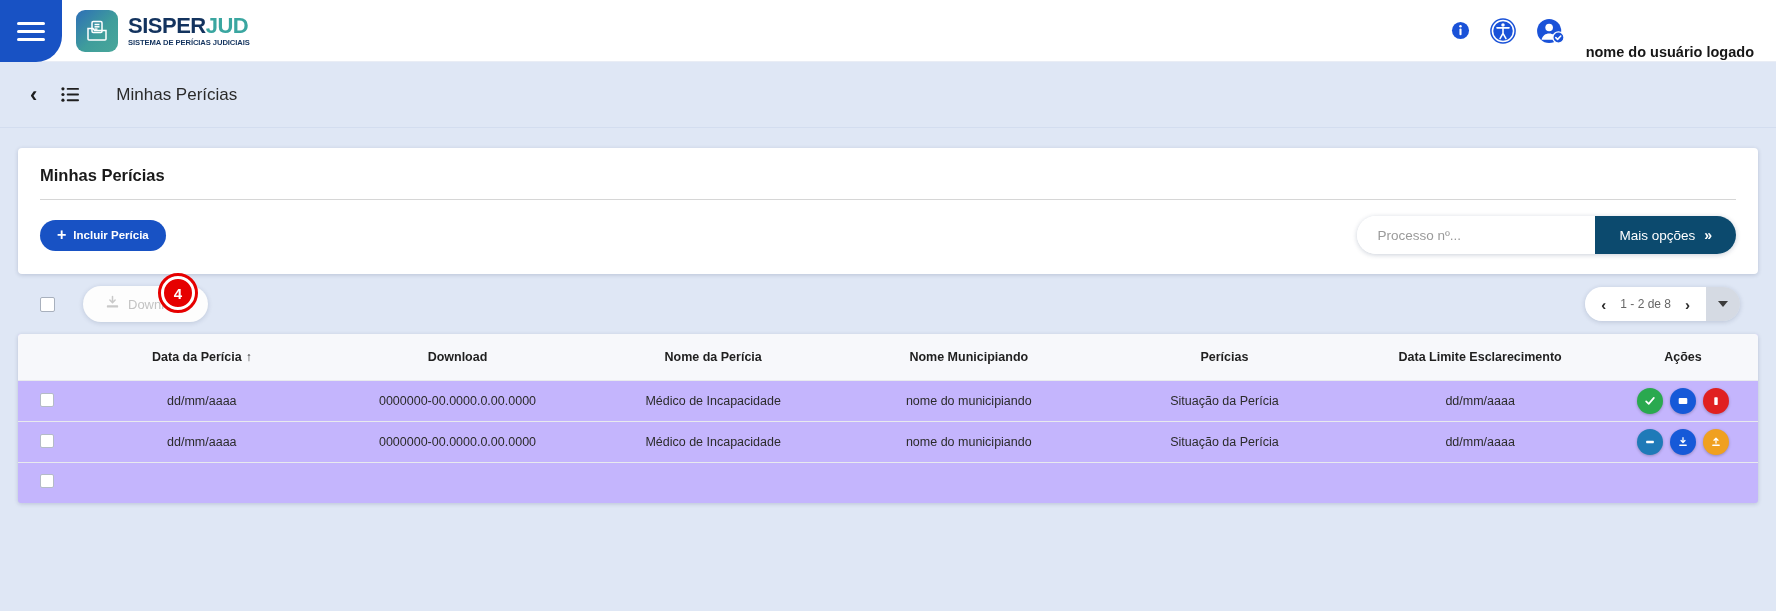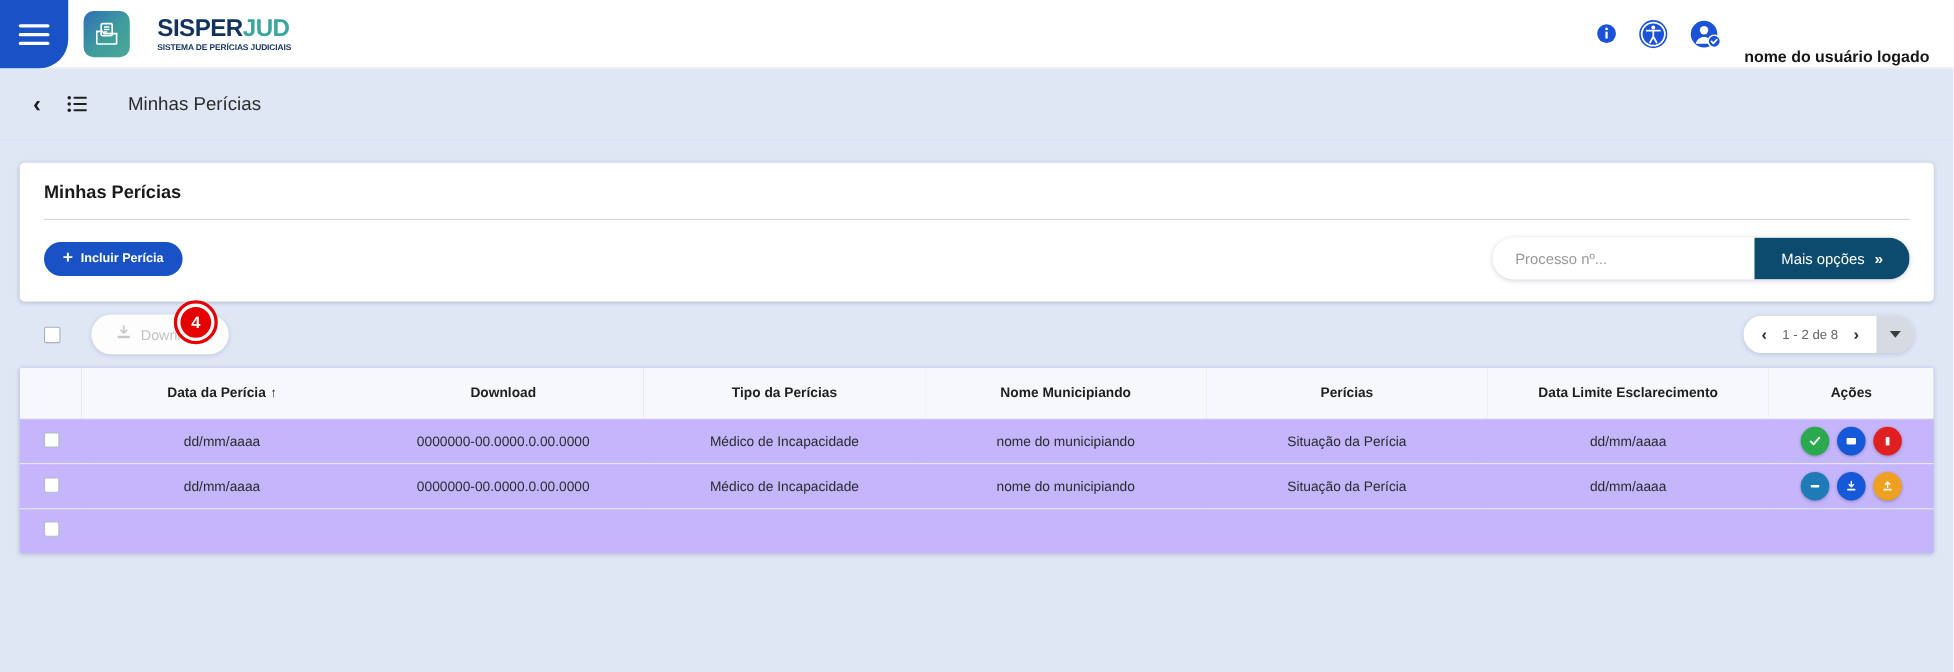--- a/index.html
+++ b/index.html
@@ -25,21 +25,21 @@
     left: 0; top: 0;
     width: 62px; height: 62px;
     background: #1852c4;
     border-bottom-right-radius: 26px;
     display: flex; align-items: center; justify-content: center;
     cursor: pointer;
   }
   .burger { width: 28px; display: flex; flex-direction: column; gap: 5px; }
   .burger i { display: block; height: 3px; background: #fff; border-radius: 2px; }
 
-  .logo-wrap { display: flex; align-items: center; margin-left: 76px; gap: 25px; }
+  .logo-wrap { display: flex; align-items: center; margin-left: 76px; gap: 10px; }
   .logo-mark {
     width: 42px; height: 42px; border-radius: 9px;
     background: linear-gradient(135deg, #2e6fb7 0%, #3f9d9b 55%, #49a79a 100%);
     display: flex; align-items: center; justify-content: center;
   }
   .logo-text { line-height: 1; }
   .logo-title { font-size: 22px; font-weight: bold; letter-spacing: -0.5px; }
   .logo-title .a { color: #13335e; }
   .logo-title .b { color: #3aa6a0; }
   .logo-sub {
@@ -324,21 +324,21 @@
 
   <div class="table-card">
     <table>
       <thead>
         <tr>
           <th class="col-cb"></th>
           <th>
             <span>Data da Perícia</span><span class="sort">↑</span>
           </th>
           <th>Download</th>
-          <th>Tipo da Perícias</th>
+          <th>Nome da Perícia</th>
           <th>Nome Municipiando</th>
           <th>Perícias</th>
           <th>Data Limite Esclarecimento</th>
           <th class="act-cell">Ações</th>
         </tr>
       </thead>
       <tbody>
 
         <tr>
           <td class="col-cb">

